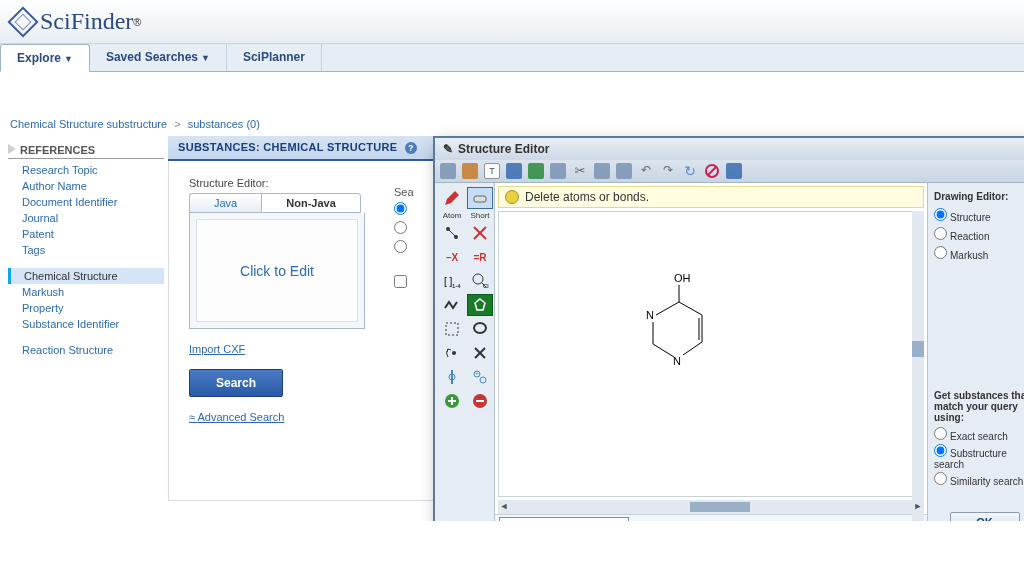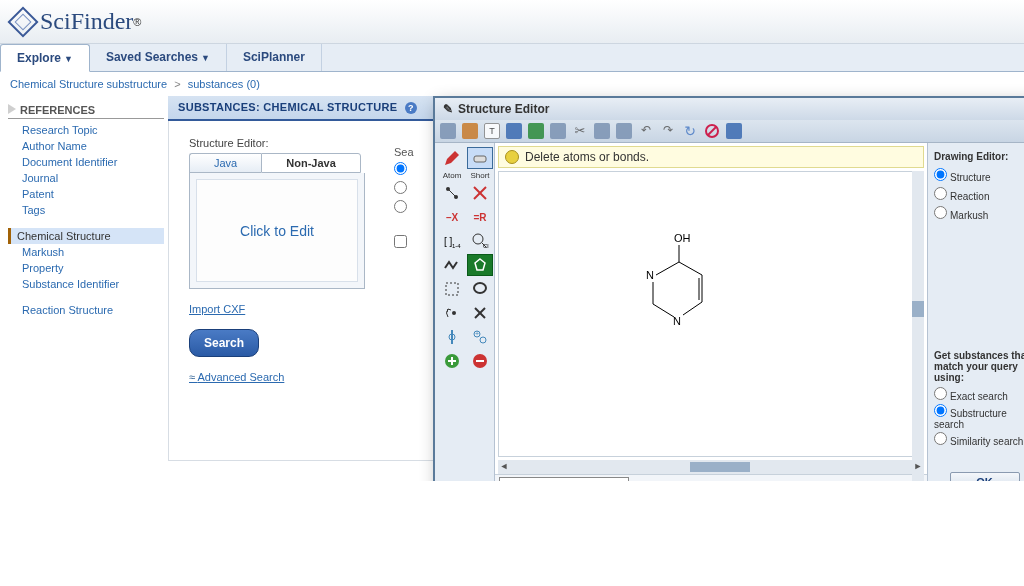--- a/index.html
+++ b/index.html
@@ -10,47 +10,47 @@
 .logo-diamond { width: 22px; height:22px; transform: rotate(45deg); border: 2px solid #3b5998; margin-right:6px; display:inline-block; position:relative; }
 .logo-diamond::after{content:"";position:absolute;inset:3px;border:1px solid #7a92c2;}
 .logo-text { font-size: 24px; color:#2b4a7e; font-weight:normal; font-family: Georgia, serif; }
 .logo-r { font-size:11px; vertical-align: super; }
 
 .tabs { display:flex; border-bottom:1px solid #9fb4cc; background:#e6edf5; padding: 0; }
 .tab { padding: 6px 16px; font-size:12px; font-weight:bold; color:#2b4a7e; cursor:pointer; border-right:1px solid #c3d1e2; }
 .tab.active { background:#fff; border:1px solid #9fb4cc; border-bottom:1px solid #fff; margin-bottom:-1px; border-radius:3px 3px 0 0;}
 .tab .caret{font-size:9px;margin-left:3px;}
 
-.breadcrumb { padding: 6px 10px; font-size:11px; color:#2b6ab0; }
+.breadcrumb { padding: 6px 10px; font-size:11px; color:#2b6ab0;margin-top:40px; }
 .breadcrumb a { color:#2b6ab0; text-decoration:none; }
 .breadcrumb .sep{color:#888;margin:0 4px;}
 
 .main { display:flex; padding: 0 8px 20px; }
 .sidebar { width: 160px; flex-shrink:0; padding:4px 4px 0 0; }
 .sidebar h4 { font-size:11px; color:#555; padding:4px 2px 2px 12px; border-bottom:1px solid #999; position:relative; letter-spacing:0;}
 .sidebar h4::before{content:"";position:absolute;left:0;top:4px;width:8px;height:10px;background:#888;clip-path:polygon(0 0,100% 50%,0 100%);opacity:.4;}
 .sidebar ul { list-style:none; margin: 3px 0 10px; }
 .sidebar li { padding: 2px 4px 2px 14px; font-size:11px; color:#2b6ab0; cursor:pointer; }
-.sidebar li.active { background:#d5e4f7; color:#333; border-left:3px solid #a16207; padding-left:6px;}
+.sidebar li.active { background:#d5e4f7; color:#333; border-left:3px solid #0ea5e9; padding-left:13px;}
 
 .content { flex:1; position: relative; }
 .panel-title { background: linear-gradient(#d6e3f2,#c4d6ec); color:#1a3f7a; font-weight:bold; font-size:11px; padding:5px 10px; border-bottom:2px solid #335a9a; letter-spacing:.3px;}
 .panel-title .q{display:inline-block;width:12px;height:12px;border-radius:50%;background:#4a7bc5;color:#fff;font-size:9px;text-align:center;line-height:12px;margin-left:4px;}
 .panel-body { padding: 16px 20px; background:#fff; border:1px solid #d7dde4; border-top:none; min-height:340px;}
 
 .se-label{font-size:11px;color:#444;margin-bottom:4px;}
 .se-tabs{display:flex;}
 .se-tab{padding:3px 24px;border:1px solid #aab7c6;font-size:11px;color:#2b6ab0;background:linear-gradient(#fff,#e6edf5);cursor:pointer;}
 .se-tab:first-child{border-radius:3px 0 0 0;border-right:none;}
 .se-tab:last-child{border-radius:0 3px 0 0;}
 .se-tab.active{background:#fff;color:#333;font-weight:bold;}
 .se-preview{width:176px;height:116px;border:1px solid #aab7c6;border-top:none;background:#f3f6fa;display:flex;align-items:center;justify-content:center;color:#2b6ab0;font-size:14px;position:relative;}
 .se-preview-inner{position:absolute;inset:6px;border:1px solid #d8e0ea;background:#fdfdfd;display:flex;align-items:center;justify-content:center;}
 .import{color:#2b6ab0;font-size:11px;margin-top:14px;display:block;}
-.search-btn{margin-top:14px;background:linear-gradient(#4a7bc5,#2a5aa5);color:#fff;border:1px solid #1a3f7a;padding:6px 14px;font-weight:bold;font-size:12px;border-radius:10px;cursor:pointer;}
+.search-btn{margin-top:14px;background:linear-gradient(#4a7bc5,#2a5aa5);color:#fff;border:1px solid #1a3f7a;padding:6px 26px;font-weight:bold;font-size:12px;border-radius:2px;cursor:pointer;}
 .adv{color:#2b6ab0;font-size:11px;margin-top:14px;display:block;}
 .adv::before{content:"≈ ";color:#3a6a9a;}
 
 .search-type{position:absolute;left:226px;top:46px;font-size:11px;color:#555;}
 .search-type div{margin:4px 0;}
 .search-type input[type=radio]{margin-right:3px;}
 
 
 .modal{position:absolute;left:265px;top:0;width:610px;background:#fff;border:2px solid #5a7a9a;box-shadow:4px 6px 16px rgba(0,0,0,.3);}
 .modal-title{background:linear-gradient(#e8eef5,#cdd9e7);padding:4px 8px;font-weight:bold;font-size:12px;color:#333;display:flex;align-items:center;}

